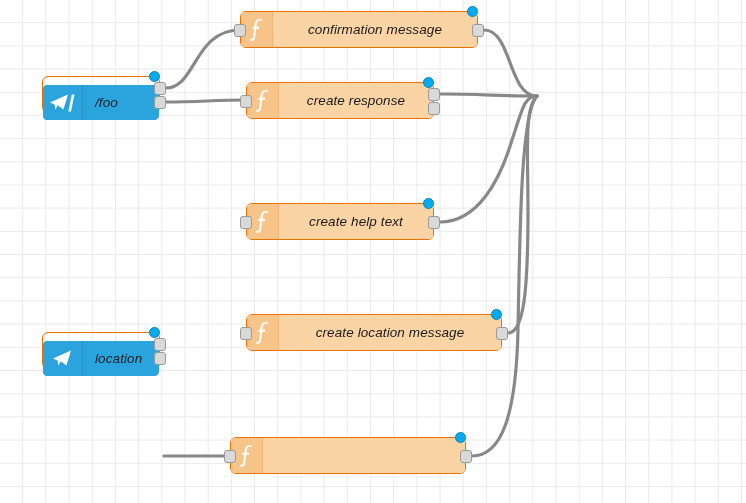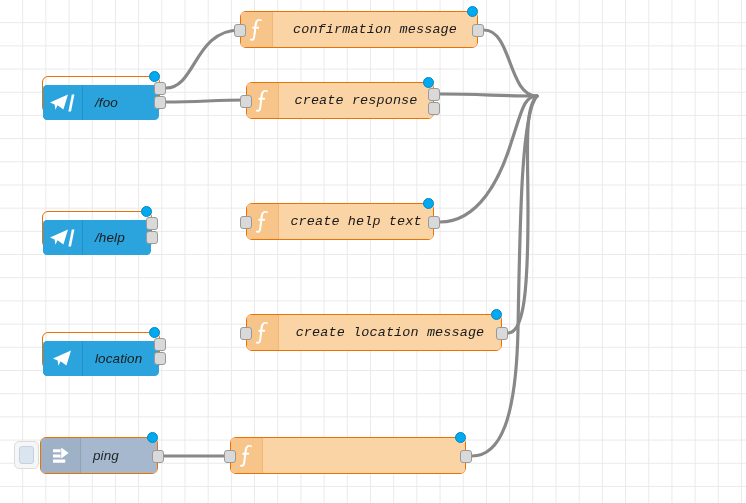--- a/index.html
+++ b/index.html
@@ -56,21 +56,20 @@
     align-items: center;
     justify-content: center;
     border-right: 1px solid #f0b878;
   }
   .node.fn .label {
     flex: 1;
     display: flex;
     align-items: center;
     justify-content: center;
     padding: 0 10px;
-    font-family: Liberation Mono, monospace;
   }
   
   .node.tg .node-inner { background: #2ba4dd; margin-top: 8px; }
   .node.tg .icon-box {
     width: 39px;
     flex: 0 0 39px;
     background: #2ba4dd;
     display: flex;
     align-items: center;
     justify-content: center;
@@ -236,111 +235,76 @@
         <span>create response</span>
       </div>
     </div>
     <div class="port in" style="top:12px;"></div>
     <div class="port out" style="top:5px;"></div>
     <div class="port out" style="top:19px;"></div>
     <div class="dot"></div>
   </div>
 
 
-  <div class="node tg" style="left:42px; top:211px; width:110px; height:37px;">
-    <div class="node-inner">
-      <div class="icon-box">
-        <svg class="gl" width="28" height="20" viewBox="0 0 28 20" aria-hidden="true">
+
+  <div class="node fn" style="left:246px; top:203px; width:188px; height:37px;">
+    <div class="node-inner">
+      <div class="icon-box">
+        <svg class="gl" width="16" height="22" viewBox="0 0 16 22" aria-hidden="true">
+          <path d="M12.6 2.2c-1.1-1-2.7-1-3.6 0-.9 1-1.1 2.4-1.3 4.1l-.2 1.5H10v2H7.2l-1 7.9c-.3 2.3-1.2 3.8-3 4.1-1.1.2-2.1-.2-2.6-.8l1.1-1.5c.4.4 1 .5 1.4.3.6-.3.9-1.1 1.1-2.5l1-7.5H3.4v-2h1.9l.2-1.6C5.8 3.8 6.3 2 7.6.9 9.2-.4 11.8-.2 13.2 1z" fill="#ffffff"></path>
+        </svg>
+      </div>
+      <div class="label">
+        <span>create help text</span>
+      </div>
+    </div>
+    <div class="port in" style="top:12px;"></div>
+    <div class="port out" style="top:12px;"></div>
+    <div class="dot"></div>
+  </div>
+
+  <div class="node tg" style="left:42px; top:332px; width:118px; height:37px;">
+    <div class="node-inner">
+      <div class="icon-box">
+        <svg class="gl" width="26" height="20" viewBox="0 0 22 20" aria-hidden="true">
           <path d="M1 9.6 19 1.4 14.4 16.6 8.6 12.3 6.4 16.8 5.6 11.6z" fill="#ffffff"></path>
-          <path d="M22.8 1.6h2.6l-3.4 16.8h-2.6z" fill="#ffffff"></path>
-        </svg>
-      </div>
-      <div class="label">
-        <span>/help</span>
+        </svg>
+      </div>
+      <div class="label">
+        <span>location</span>
       </div>
     </div>
     <div class="port out" style="top:5px;"></div>
     <div class="port out" style="top:19px;"></div>
     <div class="dot"></div>
   </div>
 
-  <div class="node fn" style="left:246px; top:203px; width:188px; height:37px;">
-    <div class="node-inner">
-      <div class="icon-box">
-        <svg class="gl" width="16" height="22" viewBox="0 0 16 22" aria-hidden="true">
-          <path d="M12.6 2.2c-1.1-1-2.7-1-3.6 0-.9 1-1.1 2.4-1.3 4.1l-.2 1.5H10v2H7.2l-1 7.9c-.3 2.3-1.2 3.8-3 4.1-1.1.2-2.1-.2-2.6-.8l1.1-1.5c.4.4 1 .5 1.4.3.6-.3.9-1.1 1.1-2.5l1-7.5H3.4v-2h1.9l.2-1.6C5.8 3.8 6.3 2 7.6.9 9.2-.4 11.8-.2 13.2 1z" fill="#ffffff"></path>
-        </svg>
-      </div>
-      <div class="label">
-        <span>create help text</span>
+  <div class="node fn" style="left:246px; top:314px; width:256px; height:37px;">
+    <div class="node-inner">
+      <div class="icon-box">
+        <svg class="gl" width="16" height="22" viewBox="0 0 16 22" aria-hidden="true">
+          <path d="M12.6 2.2c-1.1-1-2.7-1-3.6 0-.9 1-1.1 2.4-1.3 4.1l-.2 1.5H10v2H7.2l-1 7.9c-.3 2.3-1.2 3.8-3 4.1-1.1.2-2.1-.2-2.6-.8l1.1-1.5c.4.4 1 .5 1.4.3.6-.3.9-1.1 1.1-2.5l1-7.5H3.4v-2h1.9l.2-1.6C5.8 3.8 6.3 2 7.6.9 9.2-.4 11.8-.2 13.2 1z" fill="#ffffff"></path>
+        </svg>
+      </div>
+      <div class="label">
+        <span>create location message</span>
       </div>
     </div>
     <div class="port in" style="top:12px;"></div>
     <div class="port out" style="top:12px;"></div>
     <div class="dot"></div>
   </div>
 
-  <div class="node tg" style="left:42px; top:332px; width:118px; height:37px;">
-    <div class="node-inner">
-      <div class="icon-box">
-        <svg class="gl" width="26" height="20" viewBox="0 0 22 20" aria-hidden="true">
-          <path d="M1 9.6 19 1.4 14.4 16.6 8.6 12.3 6.4 16.8 5.6 11.6z" fill="#ffffff"></path>
-        </svg>
-      </div>
-      <div class="label">
-        <span>location</span>
-      </div>
-    </div>
-    <div class="port out" style="top:5px;"></div>
-    <div class="port out" style="top:19px;"></div>
-    <div class="dot"></div>
-  </div>
-
-  <div class="node fn" style="left:246px; top:314px; width:256px; height:37px;">
-    <div class="node-inner">
-      <div class="icon-box">
-        <svg class="gl" width="16" height="22" viewBox="0 0 16 22" aria-hidden="true">
-          <path d="M12.6 2.2c-1.1-1-2.7-1-3.6 0-.9 1-1.1 2.4-1.3 4.1l-.2 1.5H10v2H7.2l-1 7.9c-.3 2.3-1.2 3.8-3 4.1-1.1.2-2.1-.2-2.6-.8l1.1-1.5c.4.4 1 .5 1.4.3.6-.3.9-1.1 1.1-2.5l1-7.5H3.4v-2h1.9l.2-1.6C5.8 3.8 6.3 2 7.6.9 9.2-.4 11.8-.2 13.2 1z" fill="#ffffff"></path>
-        </svg>
-      </div>
-      <div class="label">
-        <span>create location message</span>
+
+  <div class="node fn" style="left:230px; top:437px; width:236px; height:37px;">
+    <div class="node-inner">
+      <div class="icon-box">
+        <svg class="gl" width="16" height="22" viewBox="0 0 16 22" aria-hidden="true">
+          <path d="M12.6 2.2c-1.1-1-2.7-1-3.6 0-.9 1-1.1 2.4-1.3 4.1l-.2 1.5H10v2H7.2l-1 7.9c-.3 2.3-1.2 3.8-3 4.1-1.1.2-2.1-.2-2.6-.8l1.1-1.5c.4.4 1 .5 1.4.3.6-.3.9-1.1 1.1-2.5l1-7.5H3.4v-2h1.9l.2-1.6C5.8 3.8 6.3 2 7.6.9 9.2-.4 11.8-.2 13.2 1z" fill="#ffffff"></path>
+        </svg>
       </div>
     </div>
     <div class="port in" style="top:12px;"></div>
     <div class="port out" style="top:12px;"></div>
     <div class="dot"></div>
   </div>
 
-  <div class="node inject" style="left:40px; top:437px; width:118px; height:37px;">
-    <div class="inject-btn">
-      <i></i>
-    </div>
-    <div class="node-inner">
-      <div class="icon-box">
-        <svg class="gl" width="20" height="20" viewBox="0 0 20 20" aria-hidden="true">
-          <path d="M2 3.2h7.6v3.1H2zM2 8.4h7.6v3.1H2z" fill="#ffffff"></path>
-          <path d="M10.2 1.4 17.6 7l-7.4 5.6z" fill="#ffffff"></path>
-          <path d="M2 13.6h12.2v3.1H2z" fill="#ffffff"></path>
-        </svg>
-      </div>
-      <div class="label">
-        <span>ping</span>
-      </div>
-    </div>
-    <div class="port out" style="top:12px;"></div>
-    <div class="dot"></div>
-  </div>
-
-  <div class="node fn" style="left:230px; top:437px; width:236px; height:37px;">
-    <div class="node-inner">
-      <div class="icon-box">
-        <svg class="gl" width="16" height="22" viewBox="0 0 16 22" aria-hidden="true">
-          <path d="M12.6 2.2c-1.1-1-2.7-1-3.6 0-.9 1-1.1 2.4-1.3 4.1l-.2 1.5H10v2H7.2l-1 7.9c-.3 2.3-1.2 3.8-3 4.1-1.1.2-2.1-.2-2.6-.8l1.1-1.5c.4.4 1 .5 1.4.3.6-.3.9-1.1 1.1-2.5l1-7.5H3.4v-2h1.9l.2-1.6C5.8 3.8 6.3 2 7.6.9 9.2-.4 11.8-.2 13.2 1z" fill="#ffffff"></path>
-        </svg>
-      </div>
-    </div>
-    <div class="port in" style="top:12px;"></div>
-    <div class="port out" style="top:12px;"></div>
-    <div class="dot"></div>
-  </div>
-
 </div>
 
 </body></html>

